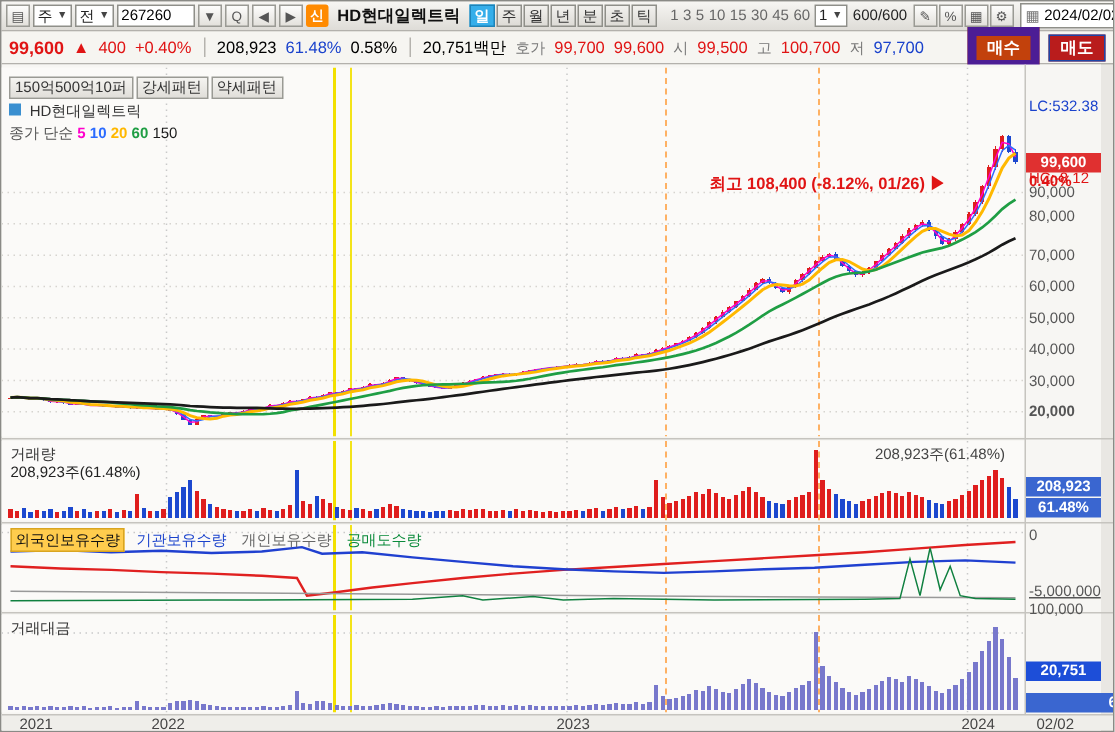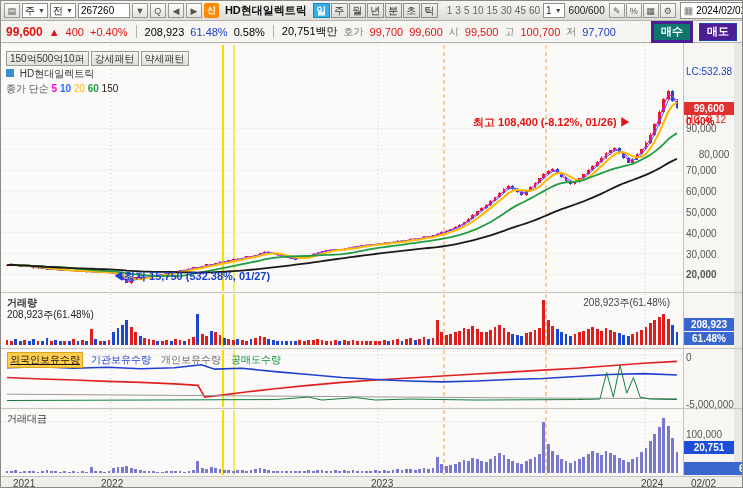--- a/index.html
+++ b/index.html
@@ -28,22 +28,22 @@
   .count{font-size:10px;color:#222;padding:0 2px;white-space:nowrap;}
   .date-box{height:15px;border:1px solid #8f8f89;background:#fff;font-size:10px;display:flex;
        align-items:center;padding:0 3px;gap:3px;margin-left:2px;white-space:nowrap;}
   
   .tb2{display:flex;align-items:center;gap:6px;height:21px;padding:0 5px;background:#f6f5f1;
        border-bottom:1px solid #b3b1ac;font-size:11px;white-space:nowrap;}
   .red{color:#e01414;} .blue{color:#1a42cc;} .gray{color:#777;font-size:10px;}
   .px{font-weight:bold;font-size:12px;}
   .btn-buy,.btn-sell{width:36px;height:16px;color:#fff;font-weight:bold;font-size:11px;
        display:flex;align-items:center;justify-content:center;}
-  .btn-buy{margin-left:auto;background:#0f766e;border:3px solid #4c1d95;}
-  .btn-sell{background:#4c1d95;border:1px solid #1d46a8;}
+  .btn-buy{margin-left:auto;background:#c2410c;border:6px solid #4c1d95;}
+  .btn-sell{background:#b91c1c;border:1px solid #1d46a8;}
   
   .chart{position:absolute;left:0;top:42px;width:733px;height:446px;background:#f7f6f3;}
   .pane{position:absolute;left:0;background:#fbfaf8;}
   .hsep{position:absolute;left:0;width:743px;height:1px;background:#c6c4bf;}
   .vaxis-sep{position:absolute;left:682px;top:0;width:1px;height:433px;background:#c6c4bf;}
   .ol{position:absolute;font-size:10px;color:#333;white-space:nowrap;}
   .chip{display:inline-block;border:1px solid #9a9a94;background:linear-gradient(#f5f4f1,#e0ded9);
        padding:0 3px;height:13px;line-height:13px;font-size:10px;color:#333;margin-right:2px;}
   .own-chip{display:inline-block;padding:0 2px;font-size:10px;margin-right:6px;}
   .own-chip.hl{background:#ffcc4d;border:1px solid #d9a520;}
@@ -816,55 +816,54 @@
     <div class="hsep" style="top:365px;"></div>
     <div class="vaxis-sep"></div>
 
     <div class="ol" id="chips-row" style="left:5px;top:8px;"><div class="chip">150억500억10퍼</div><div class="chip">강세패턴</div><div class="chip">약세패턴</div></div>
     <div class="ol" style="left:5px;top:24px;">
       <span style="display:inline-block;width:8px;height:8px;background:#3a8fd0;margin-right:3px;"></span>
       <span>HD현대일렉트릭</span>
     </div>
     <div class="ol" style="left:5px;top:39px;color:#555;">
       <span>종가 단순</span>
-      <span id="ma-nums"><span style="color: rgb(255, 0, 204); font-weight: bold;"> 5</span><span style="color: rgb(43, 107, 255); font-weight: bold;"> 10</span><span style="color: rgb(255, 184, 0); font-weight: normal;"> 20</span><span style="color: rgb(31, 158, 68); font-weight: bold;"> 60</span><span style="color: rgb(26, 26, 26); font-weight: normal;"> 150</span></span>
+      <span id="ma-nums"><span style="color: rgb(255, 0, 204); font-weight: bold;"> 5</span><span style="color: rgb(43, 107, 255); font-weight: bold;"> 10</span><span style="color: rgb(255, 184, 0); font-weight: bold;"> 20</span><span style="color: rgb(31, 158, 68); font-weight: bold;"> 60</span><span style="color: rgb(26, 26, 26); font-weight: normal;"> 150</span></span>
     </div>
     <div class="ann" id="high-ann" style="color: rgb(224, 20, 20); left: 472px; top: 30.9193px; margin-top: 41px;">최고 108,400 (-8.12%, 01/26) ▶</div>
-    <div class="ann" id="low-ann" style="color: rgb(26, 66, 204); left: 112px; top: 226.346px;">◀최저 15,750 (532.38%, 01/27)</div>
-
-    <div class="ol" style="left:6px;top:253px;font-weight:bold;">거래량</div>
+
+    <div class="ol" style="left:6px;top:253px;">거래량</div>
     <div class="ol" style="left:6px;top:265px;color:#222;">208,923주(61.48%)</div>
     <div class="ol" style="right:64px;top:253px;color:#444;">208,923주(61.48%)</div>
 
-    <div class="ol" id="own-labels" style="left:6px;top:309px;"><span class="own-chip hl" style="color: rgb(17, 17, 17); text-decoration: underline;">외국인보유수량</span><span class="own-chip" style="color: rgb(26, 66, 204); text-align: right;">기관보유수량</span><span class="own-chip" style="color: rgb(102, 102, 102);">개인보유수량</span><span class="own-chip" style="color: rgb(10, 138, 58);">공매도수량</span></div>
+    <div class="ol" id="own-labels" style="left:6px;top:309px;"><span class="own-chip hl" style="color: rgb(17, 17, 17);">외국인보유수량</span><span class="own-chip" style="color: rgb(26, 66, 204); text-align: right;">기관보유수량</span><span class="own-chip" style="color: rgb(102, 102, 102);">개인보유수량</span><span class="own-chip" style="color: rgb(10, 138, 58);">공매도수량</span></div>
 
     <div class="ol" style="left:6px;top:369px;">거래대금</div>
 
     <div class="r-label" style="top:23px;color:#1a42cc;">LC:532.38</div>
     <div class="r-label" style="top:35px;color:#e01414;margin-top:36px;">HC:-8.12</div>
     <div id="price-axis">
         <div class="r-label" style="top: 80.3333px;">90,000</div>
-        <div class="r-label" style="top: 106px; text-align: center;">80,000</div>
+        <div class="r-label" style="top: 96px;">80,000</div>
         <div class="r-label" style="top: 122.088px;">70,000</div>
         <div class="r-label" style="top: 142.965px;">60,000</div>
         <div class="r-label" style="top: 163.842px;">50,000</div>
         <div class="r-label" style="top: 184.719px;">40,000</div>
         <div class="r-label" style="top: 205.596px;">30,000</div>
         <div class="r-label" style="top: 226.474px; font-weight: bold;">20,000</div>
       </div>
     <div class="r-badge" id="price-badge" style="background: rgb(224, 48, 48); top: 59.2912px;">99,600</div>
     <div class="r-label" id="price-pct" style="color: rgb(224, 20, 20); font-weight: bold; top: 73.2912px;">0.40%</div>
 
     <div class="r-badge" style="top:275px;background:#3a66d0;">208,923</div>
     <div class="r-badge" style="top:289px;background:#3a66d0;">61.48%</div>
 
     <div class="r-label" style="top:309px;">0</div>
-    <div class="r-label" style="top:356px;">-5,000,000</div>
-
-    <div class="r-label" style="top:358px;margin-top:28px;">100,000</div>
+    <div class="r-label" style="top:346px;text-decoration:underline;">-5,000,000</div>
+
+    <div class="r-label" style="top:358px;">100,000</div>
     <div class="r-badge" style="top:398px;background:#1d4ed8;">20,751</div>
     <div class="r-badge" style="top:419px;background:#3a66d0;padding-left:47px;">61.51%</div>
 
     <div class="xaxis-row">
       <div id="xaxis-labels">
           <div class="x-label" style="left: 12px;">2021</div>
           <div class="x-label" style="left: 100px;">2022</div>
           <div class="x-label" style="left: 370px;">2023</div>
           <div class="x-label" style="left: 640px;">2024</div>
         </div>

